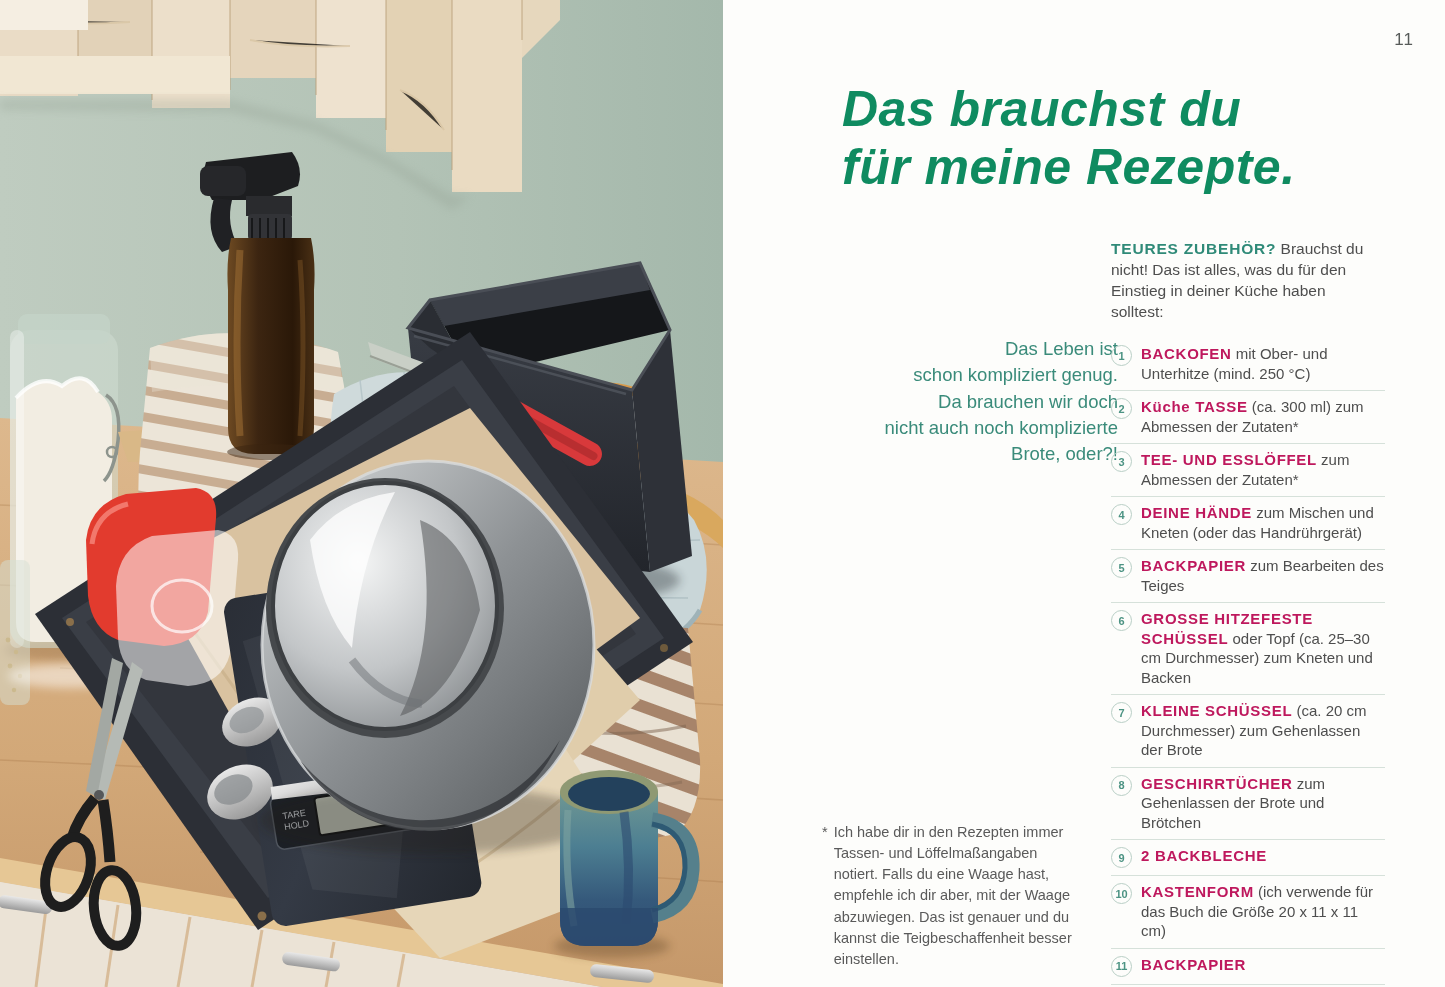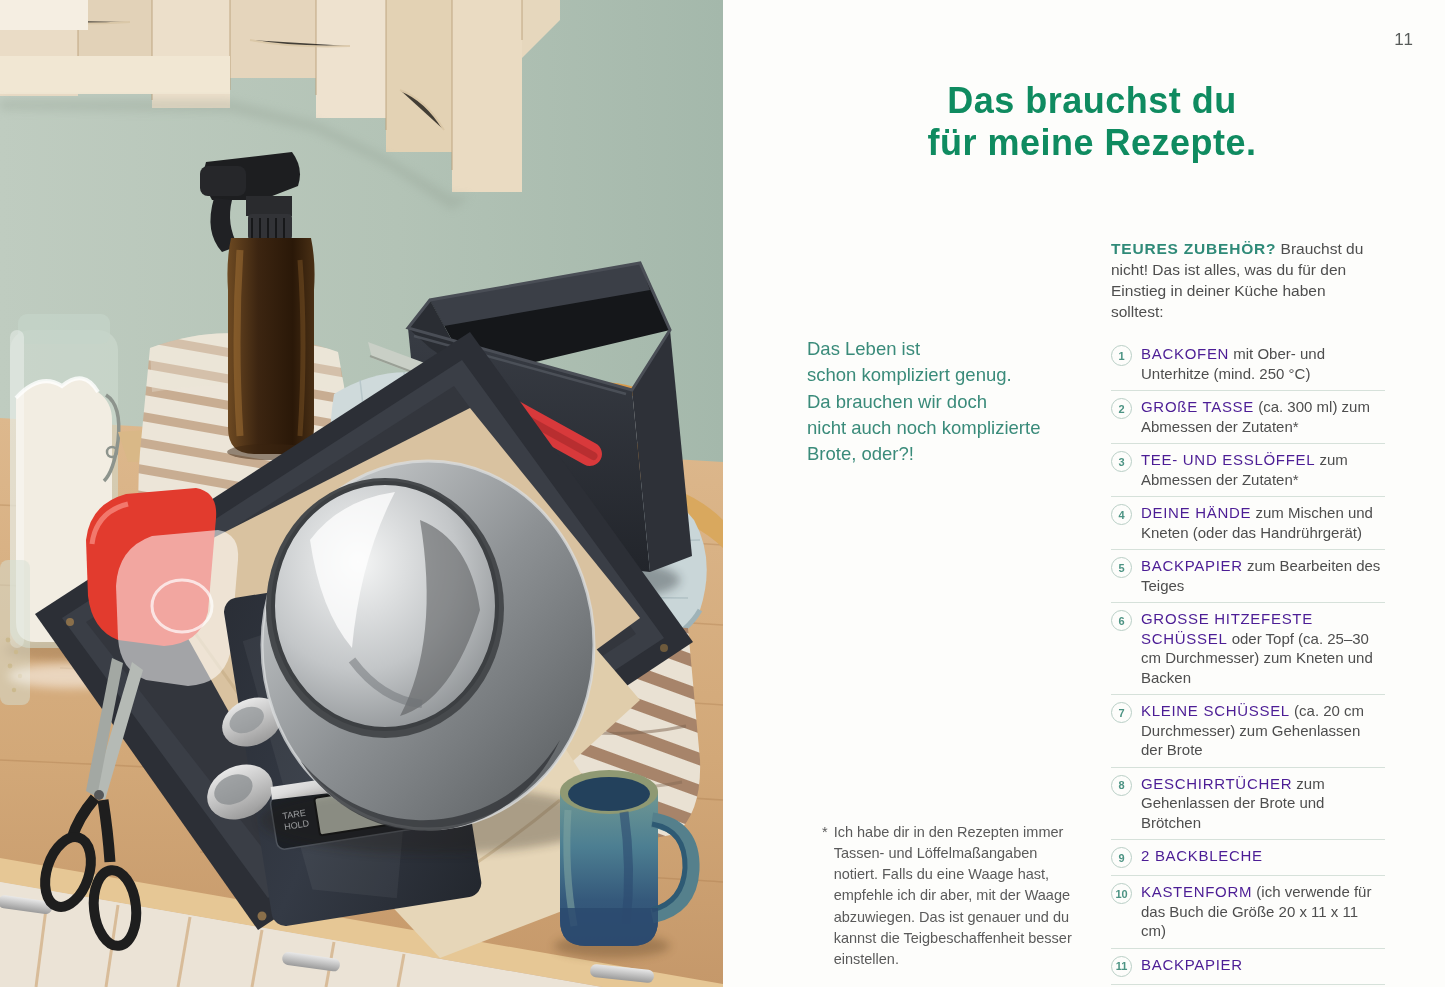--- a/index.html
+++ b/index.html
@@ -3,35 +3,35 @@
 <meta charset="utf-8">
 <style>
   html,body{margin:0;padding:0;background:#ffffff;}
   #stage{position:relative;width:1445px;height:987px;overflow:hidden;
          font-family:"Liberation Sans", sans-serif;background:#fdfdfb;}
   
   #photo{position:absolute;left:0;top:0;width:723px;height:987px;}
   
   #page{position:absolute;left:723px;top:0;width:722px;height:871px;background:#fdfdfb;}
   .page-number{position:absolute;top:30px;right:31px;font-size:17px;color:#575b59;letter-spacing:1px;}
-  .title{position:absolute;top:80px;left:119px;width:500px;text-align:center;
-         color:#0f8b60;font-size:36px;line-height:1.16;font-weight:bold;letter-spacing:.5px;}
-  .quote{position:absolute;top:336px;left:84px;width:300px;text-align:left;
+  .title{position:absolute;top:80px;left:119px;width:500px;
+         color:#0f8b60;font-size:50px;line-height:1.16;font-weight:bold;letter-spacing:.5px;font-style:italic;}
+  .quote{position:absolute;top:336px;left:95px;width:300px;text-align:right;
          color:#3a8b7a;font-size:18.5px;line-height:1.42;white-space:pre-line;}
   .col{position:absolute;left:388px;top:238px;width:274px;}
   .intro{font-size:15.5px;line-height:1.36;color:#4e4e4e;margin:0 8px 16px 0;}
   .intro .lead{color:#2f8a78;font-weight:bold;letter-spacing:.8px;}
   .eq-list{display:flex;flex-direction:column;}
   .eq-item{display:flex;gap:9px;padding:6px 0 7px 0;border-bottom:1px solid #d6e1da;
            font-size:15px;line-height:1.3;color:#4e4e4e;}
   .eq-item:last-child{border-bottom:none;}
   .num-circle{flex:0 0 auto;width:19px;height:19px;border:1.4px solid #b9cfc6;border-radius:50%;
               color:#4c9383;font-size:11px;font-weight:bold;display:flex;align-items:center;
               justify-content:center;margin-top:1px;}
-  .kw{font-weight:normal;color:#4c1d95;letter-spacing:.7px;}
+  .kw{font-weight:bold;color:#be185d;letter-spacing:.7px;}
   .footnote{position:absolute;left:99px;top:822px;width:258px;font-size:14.5px;line-height:1.46;
             color:#5a5a5a;display:flex;gap:6px;}
   .footnote .mark{flex:0 0 auto;}
 </style>
 </head>
 <body>
 
 <div id="stage">
 
   <svg id="photo" viewBox="0 0 723 987" xmlns="http://www.w3.org/2000/svg">
@@ -371,21 +371,21 @@
     <div class="col">
       <p class="intro"><span class="lead">TEURES ZUBEHÖR?</span><span> Brauchst du nicht! Das ist alles, was du für den Einstieg in deiner Küche haben solltest:</span></p>
 
       <div class="eq-list">
         <div class="eq-item">
             <span class="num-circle">1</span>
             <span><span class="kw">BACKOFEN</span><span> mit Ober- und Unterhitze (mind. 250 °C)</span></span>
           </div>
         <div class="eq-item">
             <span class="num-circle">2</span>
-            <span><span class="kw">GROßE TASSE</span><span> (ca. 300 ml) zum Abmessen der Zutaten*</span></span>
+            <span><span class="kw">Küche TASSE</span><span> (ca. 300 ml) zum Abmessen der Zutaten*</span></span>
           </div>
         <div class="eq-item">
             <span class="num-circle">3</span>
             <span><span class="kw">TEE- UND ESSLÖFFEL</span><span> zum Abmessen der Zutaten*</span></span>
           </div>
         <div class="eq-item">
             <span class="num-circle">4</span>
             <span><span class="kw">DEINE HÄNDE</span><span> zum Mischen und Kneten (oder das Handrührgerät)</span></span>
           </div>
         <div class="eq-item">

